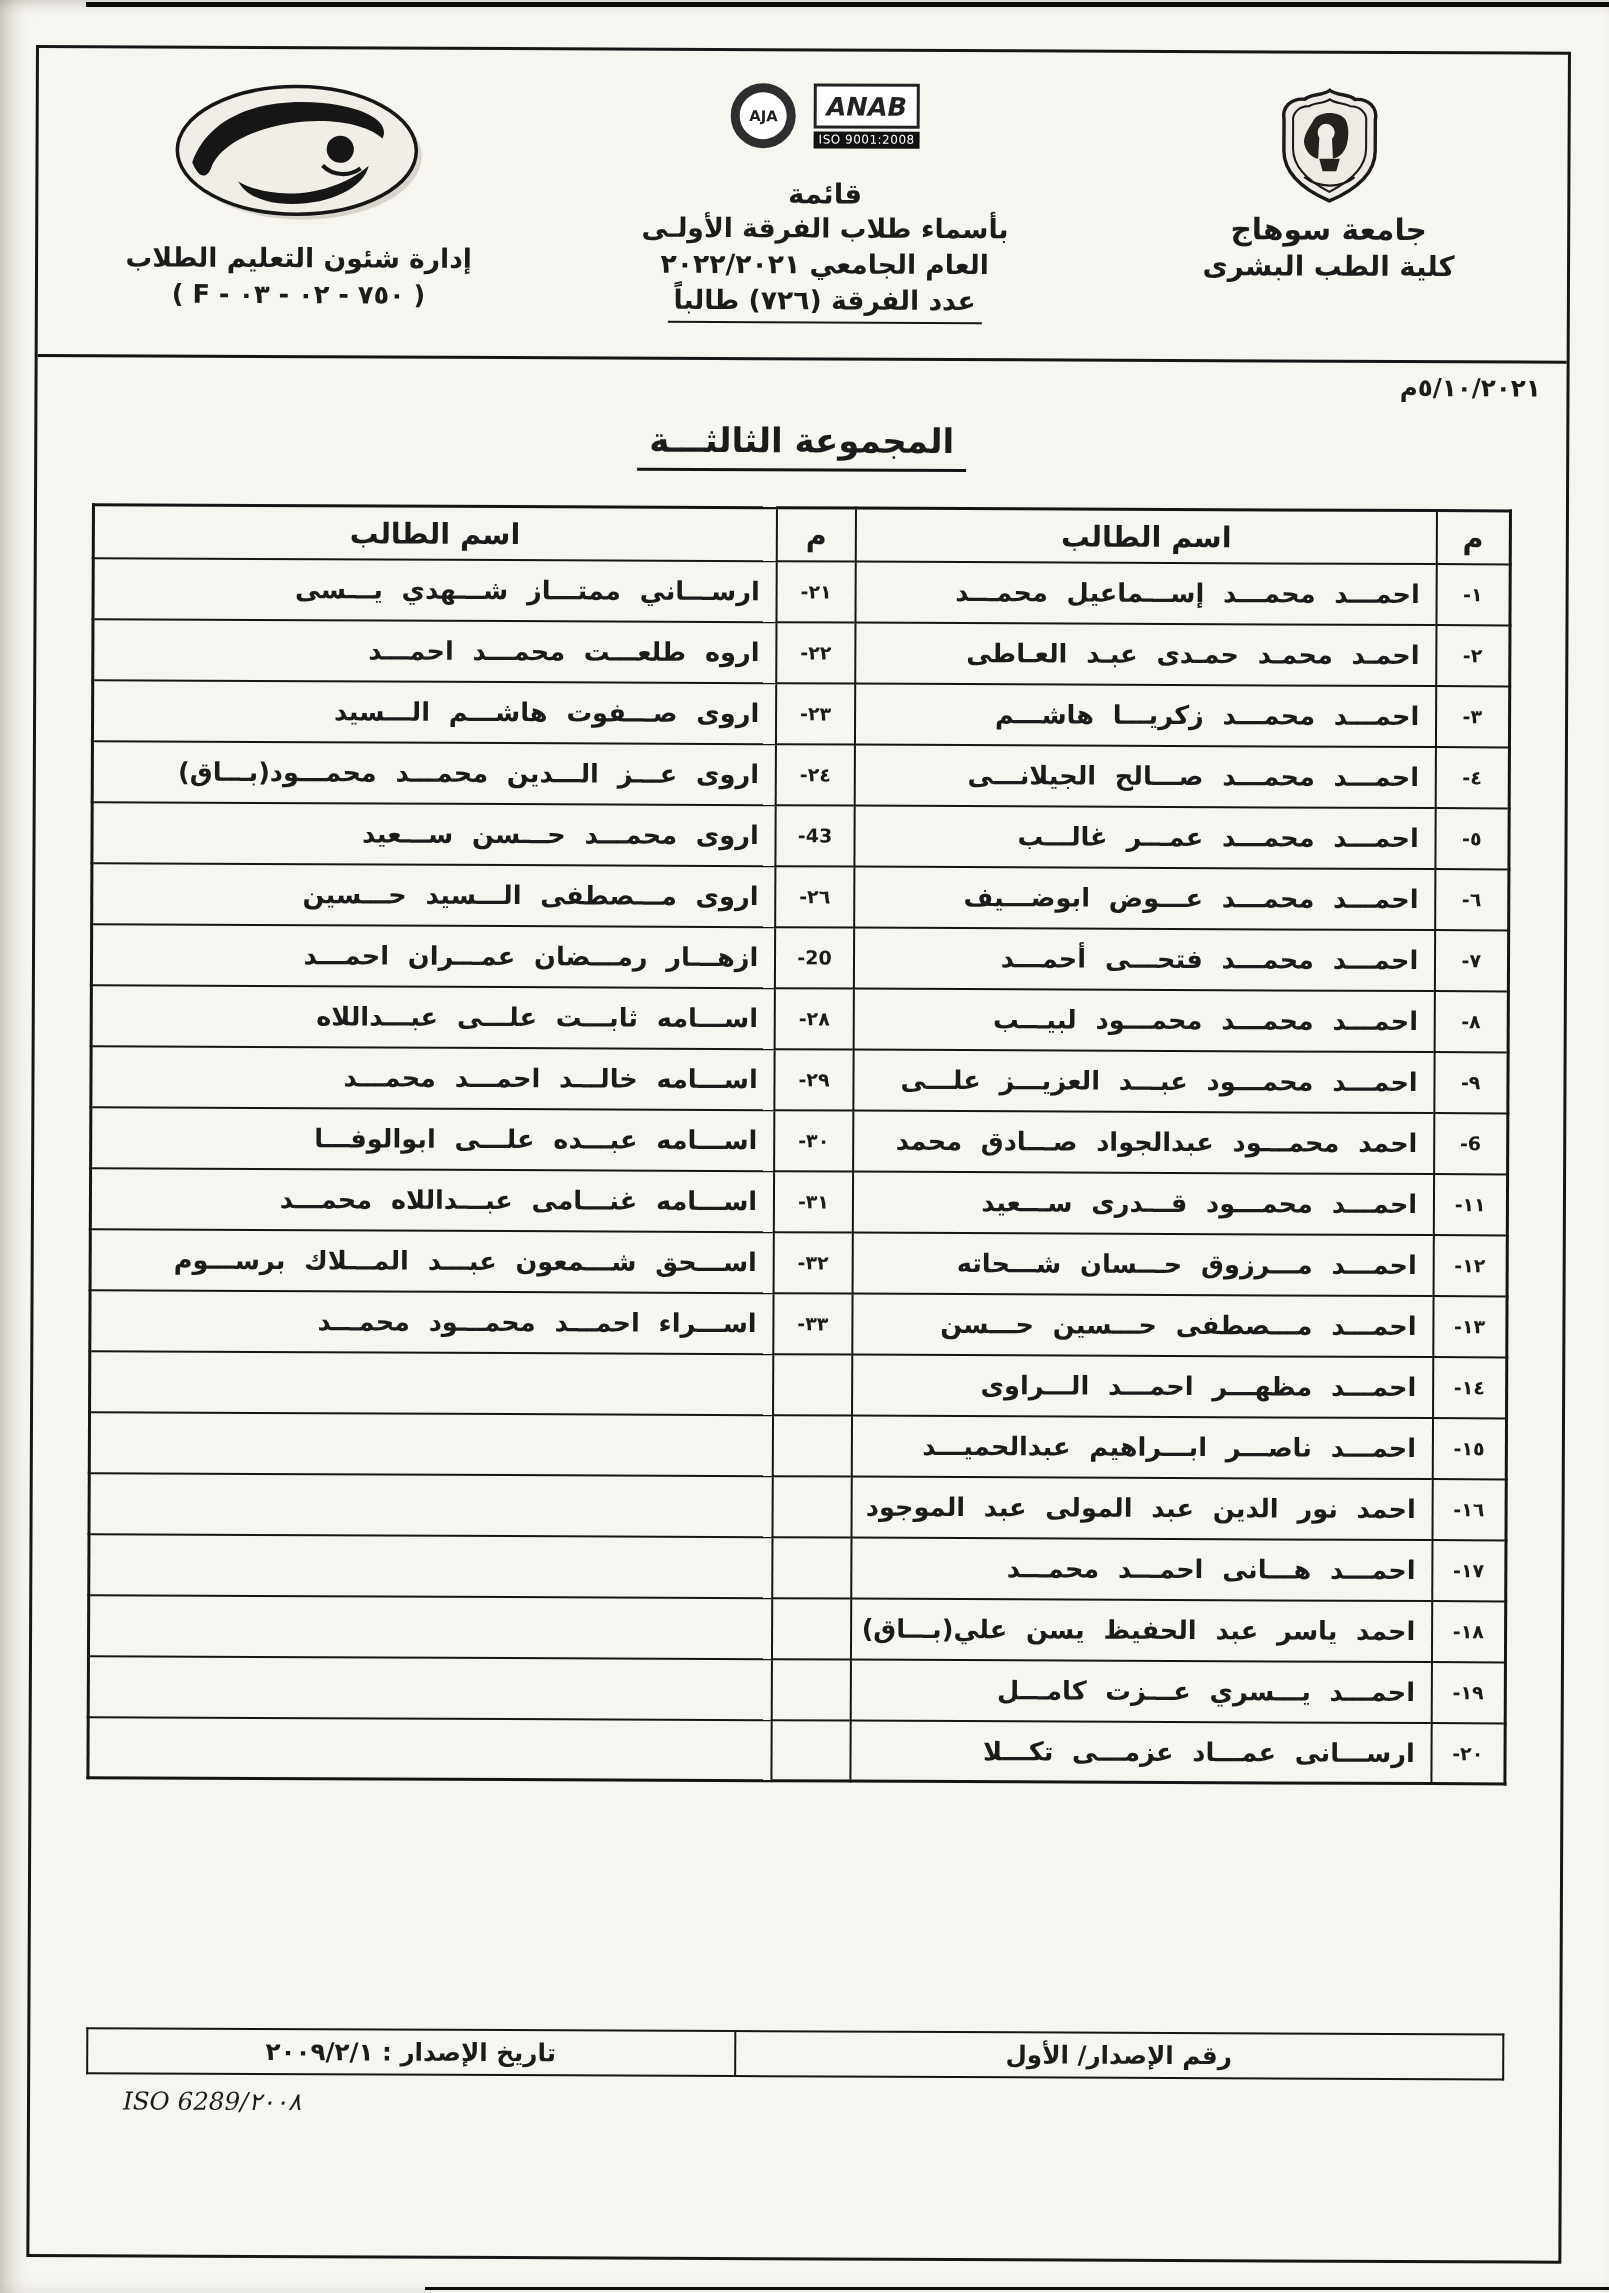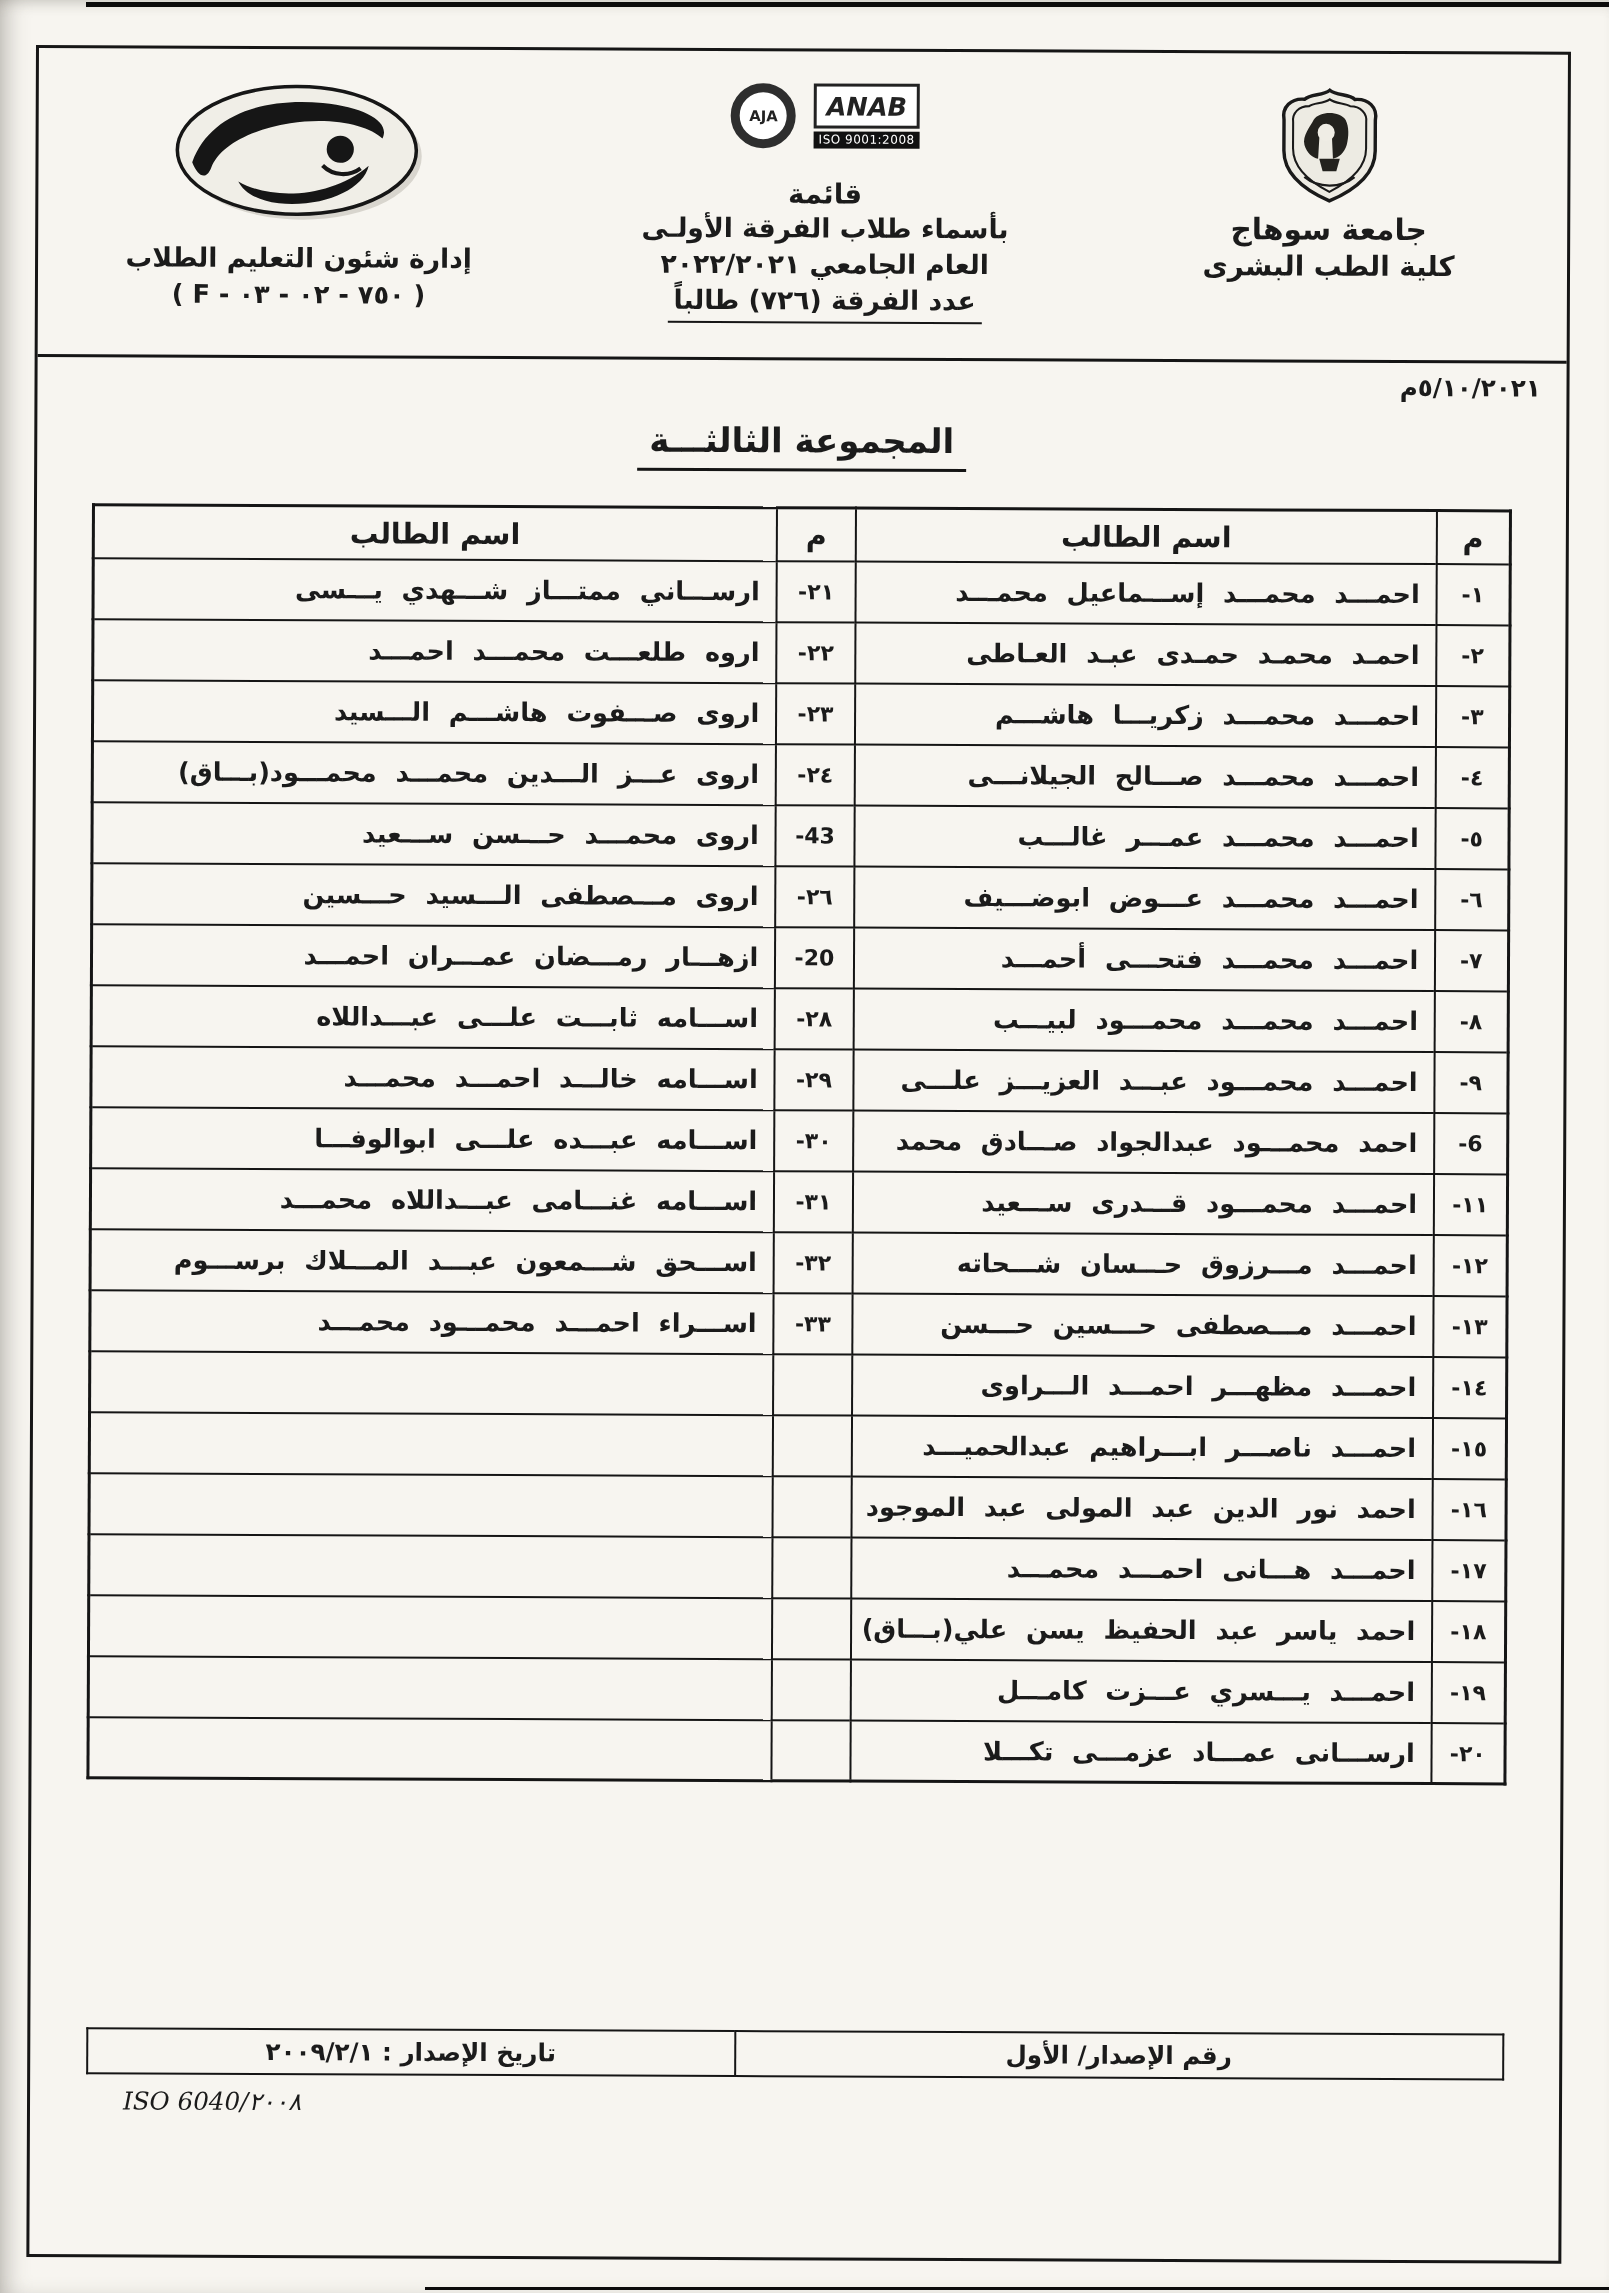--- a/index.html
+++ b/index.html
@@ -72,21 +72,21 @@
 
   
   table.roster {
     border-collapse: collapse; table-layout: fixed;
     width: 1417px; margin: 35px auto 0;
     border: 3px solid #151515;
   }
   .roster th, .roster td { border: 2.5px solid #151515; overflow: hidden; }
   .roster th { height: 53px; font-size: 28.6px; font-weight: 700; text-align: center; }
   .roster td { height: 61px; }
-  .roster td.num  { text-align: center; font-size: 22px; font-weight: 700; }
+  .roster td.num  { text-align: center; font-size: 19px; font-weight: 700; }
   .roster td.name {
     text-align: right; padding: 0 15.8px 0 5.9px;
     font-size: 25.6px; font-weight: 700; word-spacing: 9.9px; white-space: nowrap;
   }
 
   
   table.footer-table {
     border-collapse: collapse; table-layout: fixed;
     width: 1417px; margin: 248px auto 0;
     border: 2.5px solid #151515;
@@ -306,17 +306,17 @@
           <col style="width:648px">
         </colgroup>
       <tbody>
         <tr>
           <td>رقم الإصدار/ الأول</td>
           <td>تاريخ الإصدار : ٢٠٠٩/٢/١</td>
         </tr>
       </tbody>
     </table>
 
-    <div class="iso-line"><span dir="ltr">ISO 6040/٢٠٠٨</span></div>
+    <div class="iso-line"><span dir="ltr">ISO 6289/٢٠٠٨</span></div>
 
   </div>
 </div>
 
 
 </body></html>

